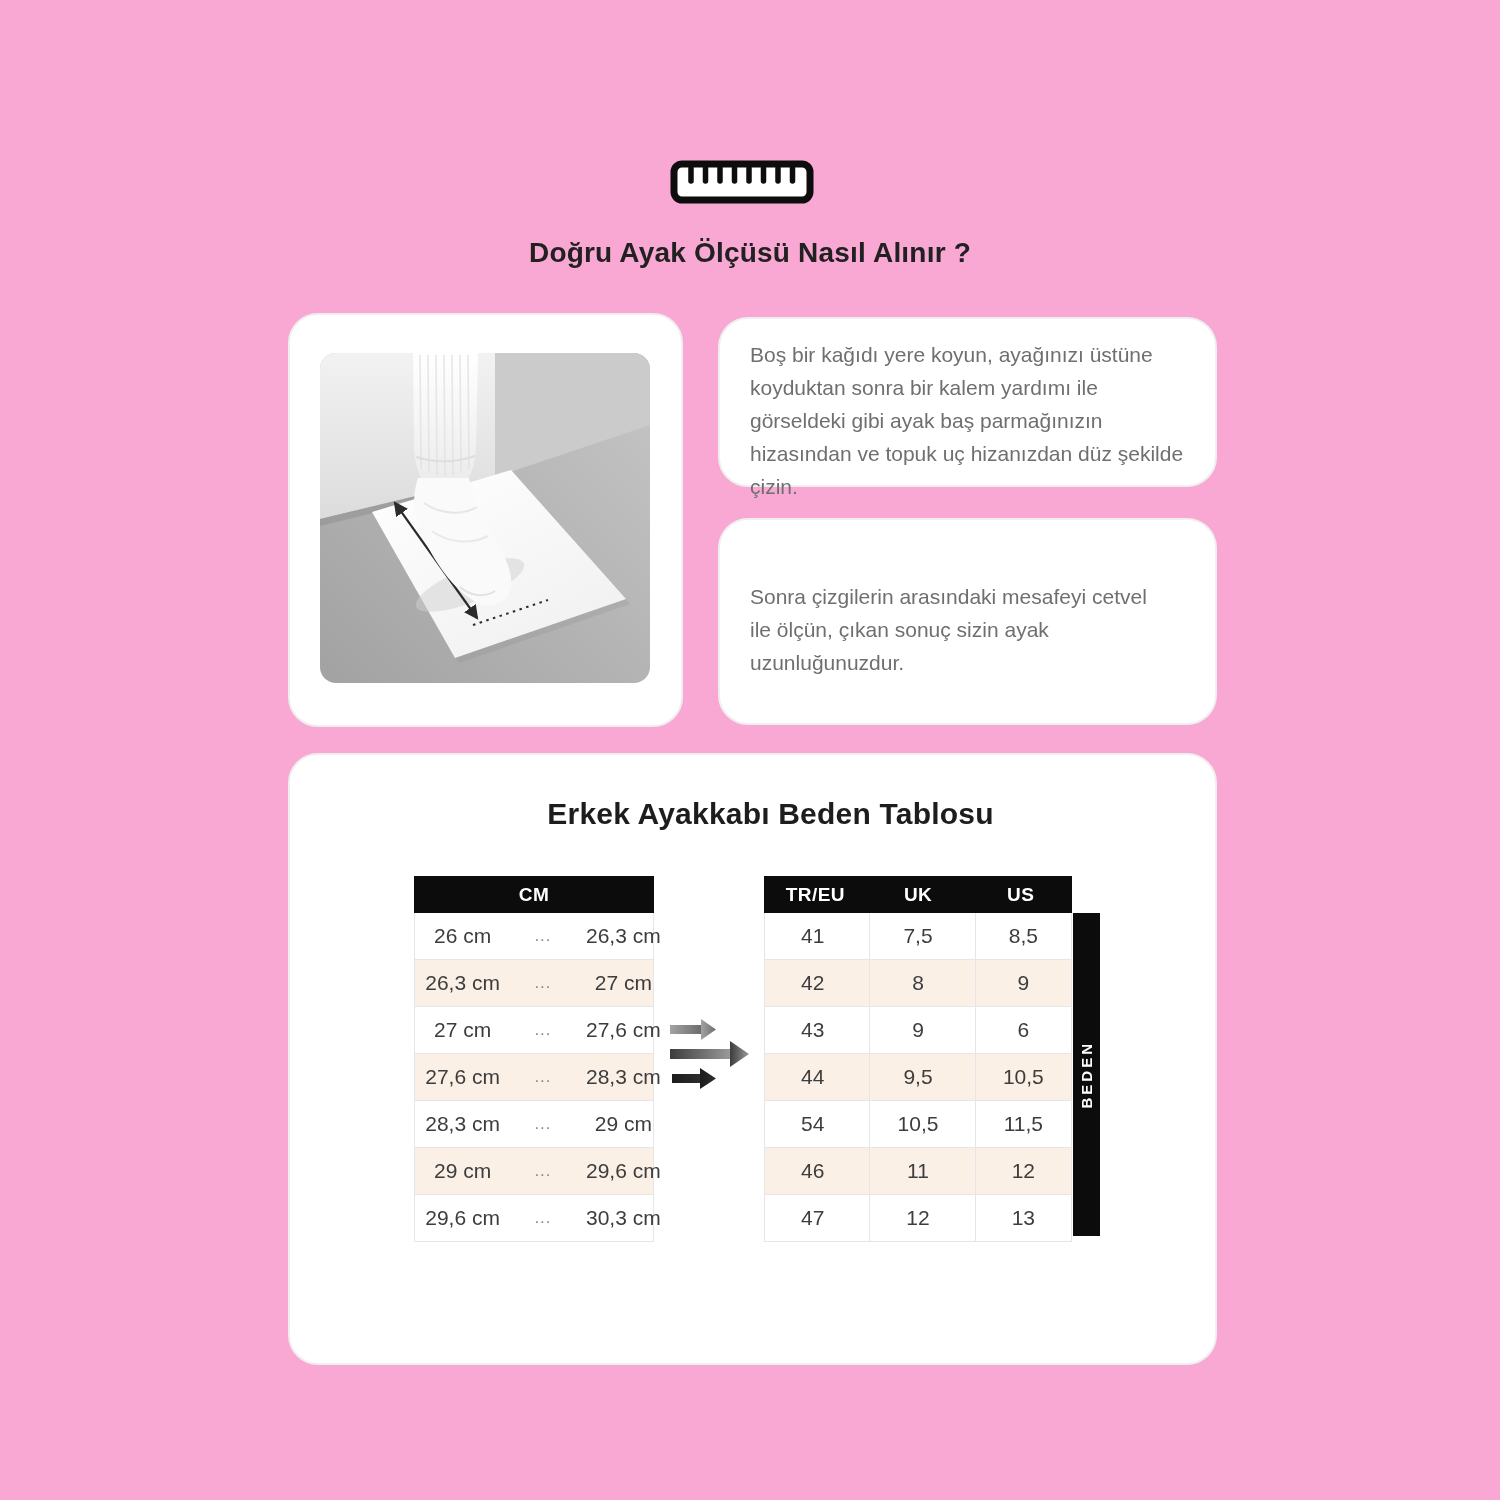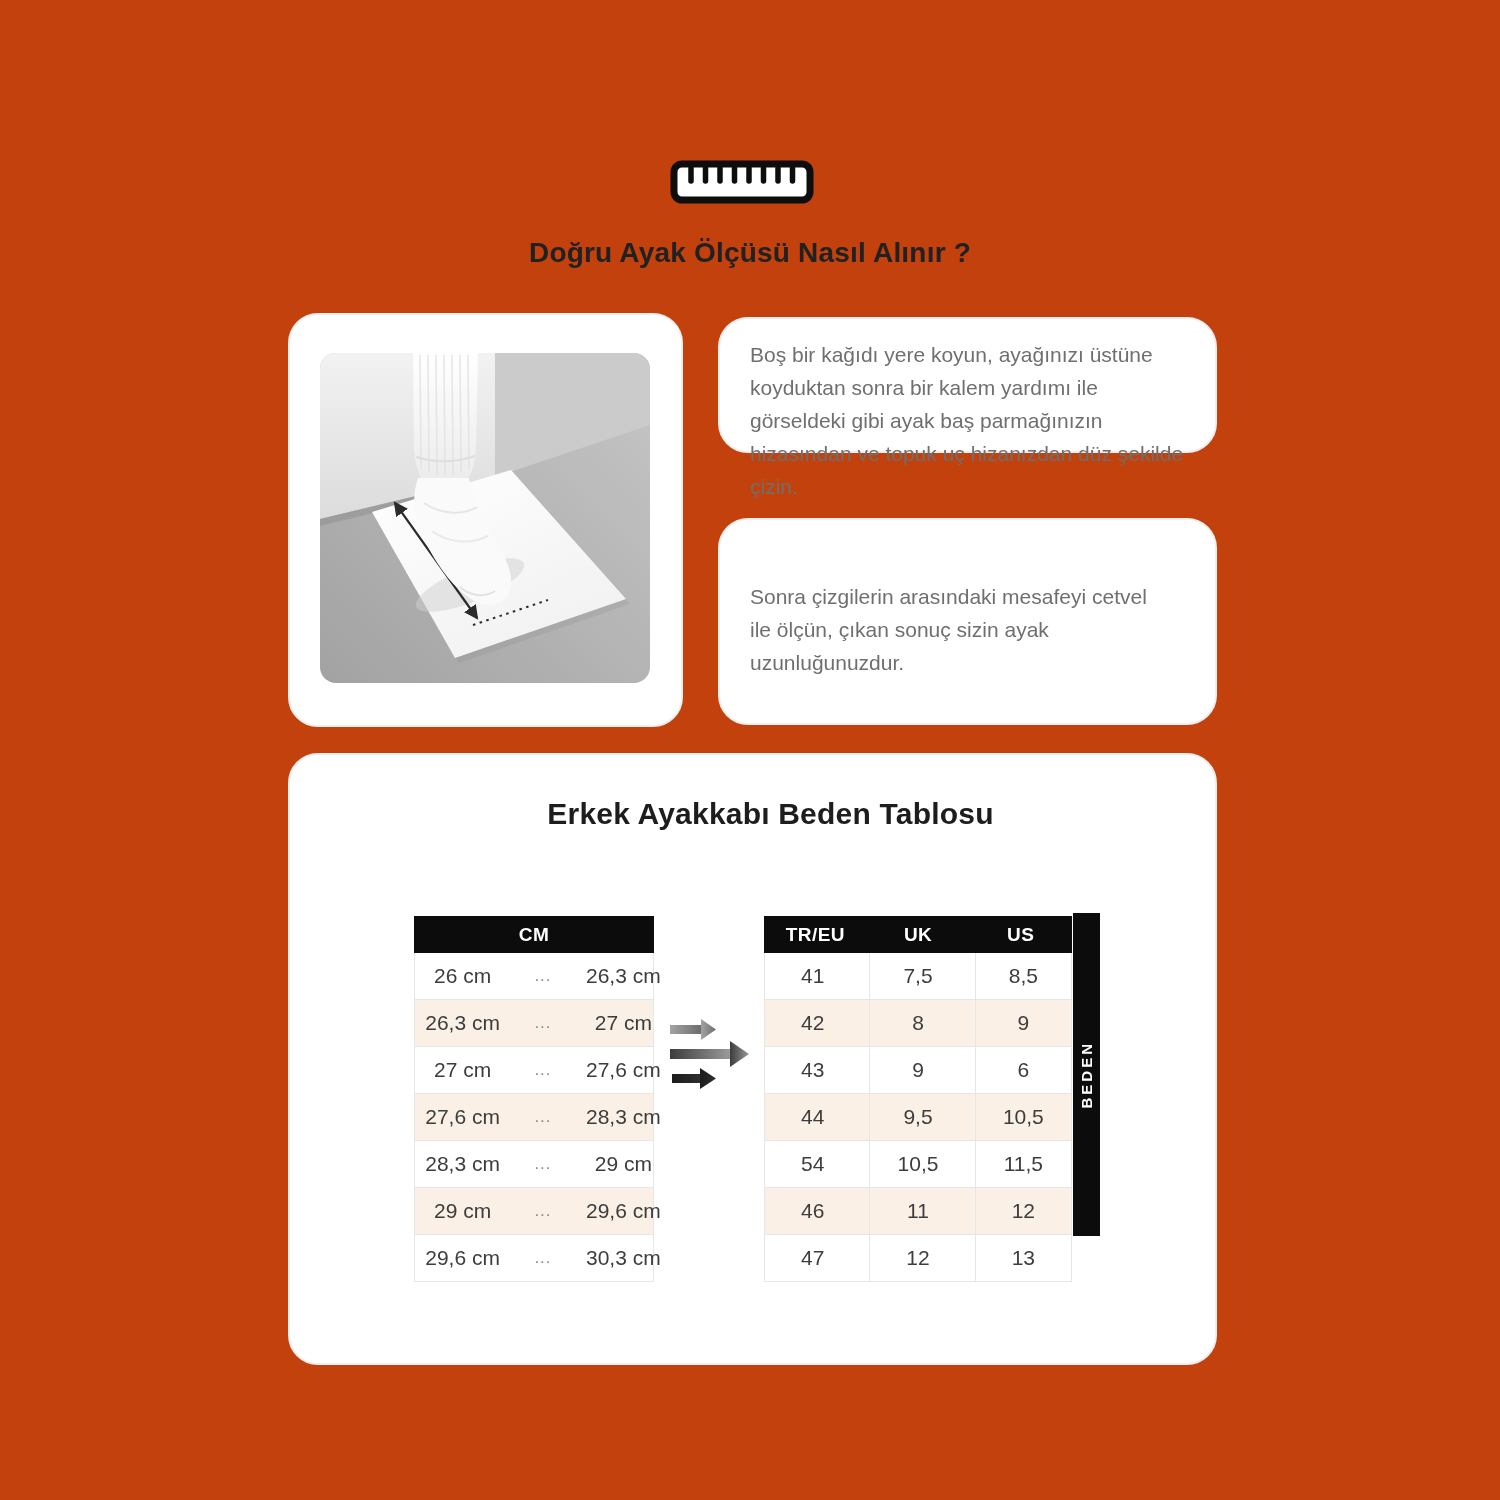--- a/index.html
+++ b/index.html
@@ -1,50 +1,50 @@
 <!DOCTYPE html>
 <html><head>
 <meta charset="utf-8">
 <style>
   html,body{margin:0;padding:0;background:#ffffff;}
   .page{
-    position:relative;width:1500px;height:1500px;background:#c2410c;
+    position:relative;width:1500px;height:1500px;background:#f9a8d4;
     font-family:"Liberation Sans",sans-serif;overflow:hidden;
   }
   
   .ruler-wrap{position:absolute;left:670px;top:160px;width:144px;height:44px;}
   .page-title{
     position:absolute;left:0;top:237px;width:1500px;margin:0;
     text-align:center;font-size:28px;font-weight:700;color:#212121;letter-spacing:.2px;
   }
   .card{
     position:absolute;background:#ffffff;border:2px solid #efefef;border-radius:30px;
     box-sizing:border-box;
   }
   .image-card{left:288px;top:313px;width:395px;height:414px;}
   .photo{
     position:absolute;left:30px;top:38px;width:330px;height:330px;
     border-radius:16px;overflow:hidden;
   }
-  .text-card-1{left:718px;top:317px;width:499px;height:136px;}
+  .text-card-1{left:718px;top:317px;width:499px;height:170px;}
   .text-card-2{left:718px;top:518px;width:499px;height:207px;}
   .instr{
     margin:0;color:#6f6f6f;font-size:21px;line-height:33px;font-weight:400;
   }
   .text-card-1 .instr{padding:19px 26px 0 30px;width:435px;box-sizing:content-box;}
   .text-card-2 .instr{padding:60px 26px 0 30px;width:400px;box-sizing:content-box;}
   
   .table-card{left:288px;top:753px;width:929px;height:612px;}
   .chart-title{
     position:absolute;left:0;top:42px;width:100%;margin:0;text-align:center;
     font-size:30px;font-weight:700;color:#1d1d1d;letter-spacing:.2px;padding-left:18px;
   }
   .thead{
     background:#0c0c0c;color:#ffffff;height:37px;display:flex;align-items:center;
-    font-size:19px;font-weight:700;letter-spacing:.4px;margin-top:40px;
+    font-size:19px;font-weight:700;letter-spacing:.4px;
   }
   .thead .hcell{flex:1;text-align:center;}
   .cm-table{position:absolute;left:124px;top:121px;width:240px;}
   .size-table{position:absolute;left:474px;top:121px;width:308px;}
   .tbody{border-left:1px solid #e6e6e6;border-right:1px solid #e6e6e6;}
   .trow{
     height:46px;display:flex;align-items:center;background:#ffffff;
     border-bottom:1px solid #e6e6e6;font-size:21px;color:#3d3d3d;font-weight:500;gap:9px;
   }
   .trow.alt{background:#faf0e6;}

